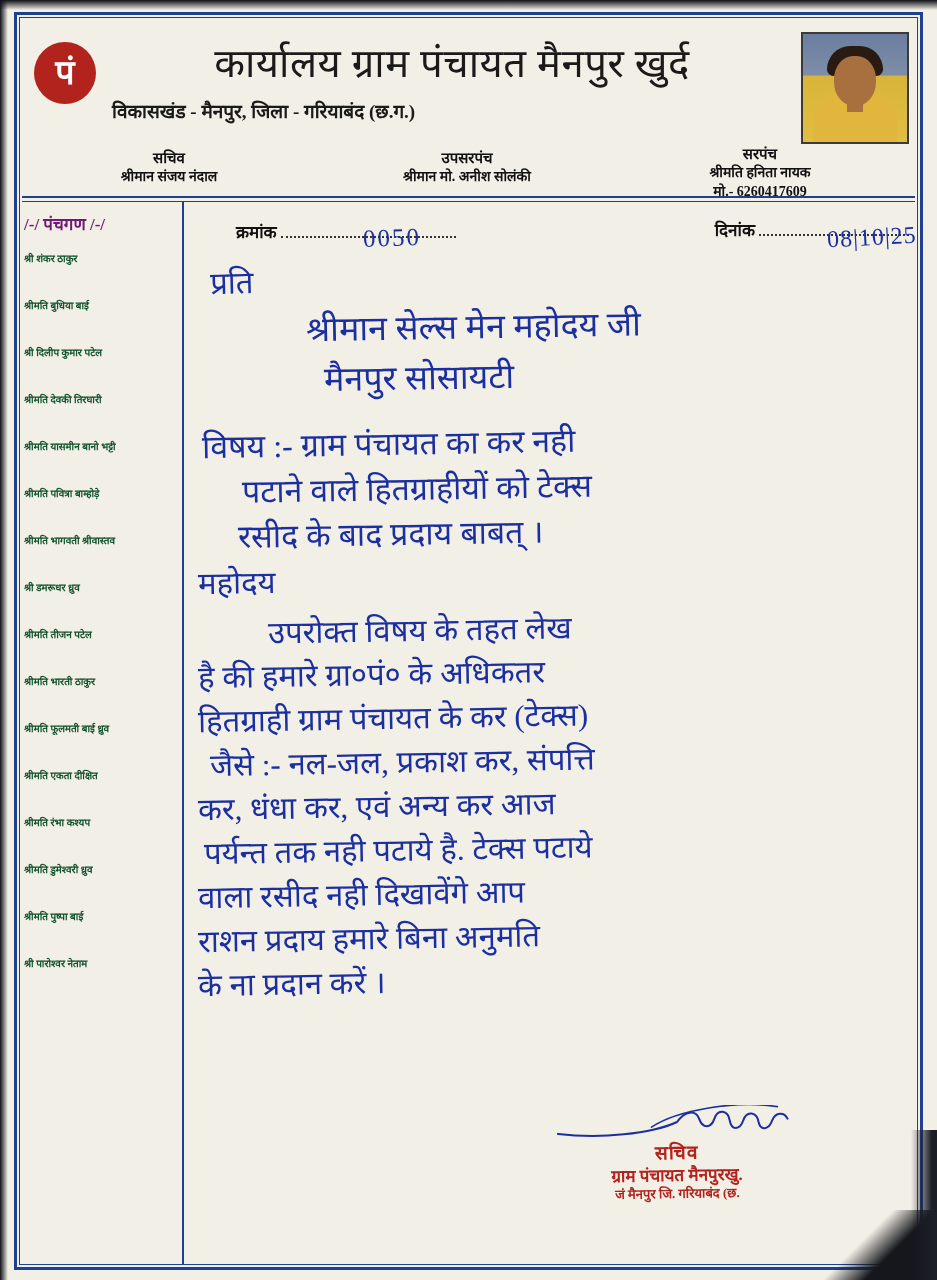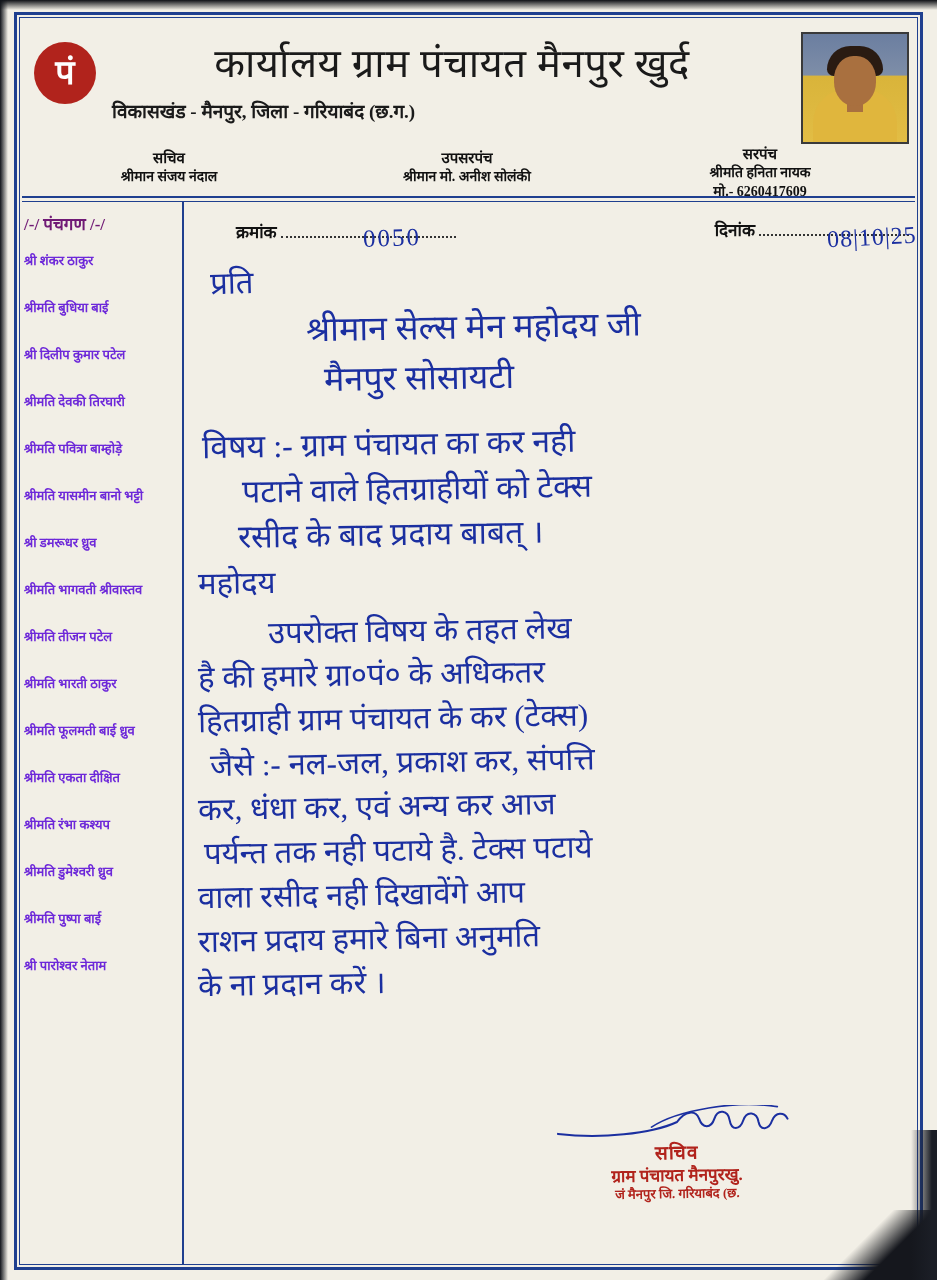--- a/index.html
+++ b/index.html
@@ -194,22 +194,22 @@
     font-family: "Liberation Serif", serif;
     font-weight: bold;
     font-size: 17px;
     color: #701a75;
     padding-left: 2px;
     margin-bottom: 16px;
   }
   .member {
     font-family: "Liberation Serif", serif;
     font-weight: bold;
-    font-size: 13px;
-    color: #6d28d9;
+    font-size: 10px;
+    color: #14532d;
     padding-left: 2px;
     height: 47px;
     white-space: nowrap;
   }
 
   
   .meta {
     position: absolute;
     left: 196px;
     right: 28px;
@@ -370,24 +370,24 @@
   <div class="hr-main"></div>
   <div class="hr-main2"></div>
   <div class="vline"></div>
 
   <div class="members">
     <div class="members-title">/-/ पंचगण /-/</div>
     <div class="member">श्री शंकर ठाकुर</div>
     <div class="member">श्रीमति बुधिया बाई</div>
     <div class="member">श्री दिलीप कुमार पटेल</div>
     <div class="member">श्रीमति देवकी तिरघारी</div>
+    <div class="member">श्रीमति यासमीन बानो भट्टी</div>
     <div class="member">श्रीमति पवित्रा बाम्होड़े</div>
-    <div class="member">श्रीमति यासमीन बानो भट्टी</div>
+    <div class="member">श्रीमति भागवती श्रीवास्तव</div>
     <div class="member">श्री डमरूधर ध्रुव</div>
-    <div class="member">श्रीमति भागवती श्रीवास्तव</div>
     <div class="member">श्रीमति तीजन पटेल</div>
     <div class="member">श्रीमति भारती ठाकुर</div>
     <div class="member">श्रीमति फूलमती बाई ध्रुव</div>
     <div class="member">श्रीमति एकता दीक्षित</div>
     <div class="member">श्रीमति रंभा कश्यप</div>
     <div class="member">श्रीमति डुमेश्वरी ध्रुव</div>
     <div class="member">श्रीमति पुष्पा बाई</div>
     <div class="member">श्री पारोश्वर नेताम</div>
   </div>
 

